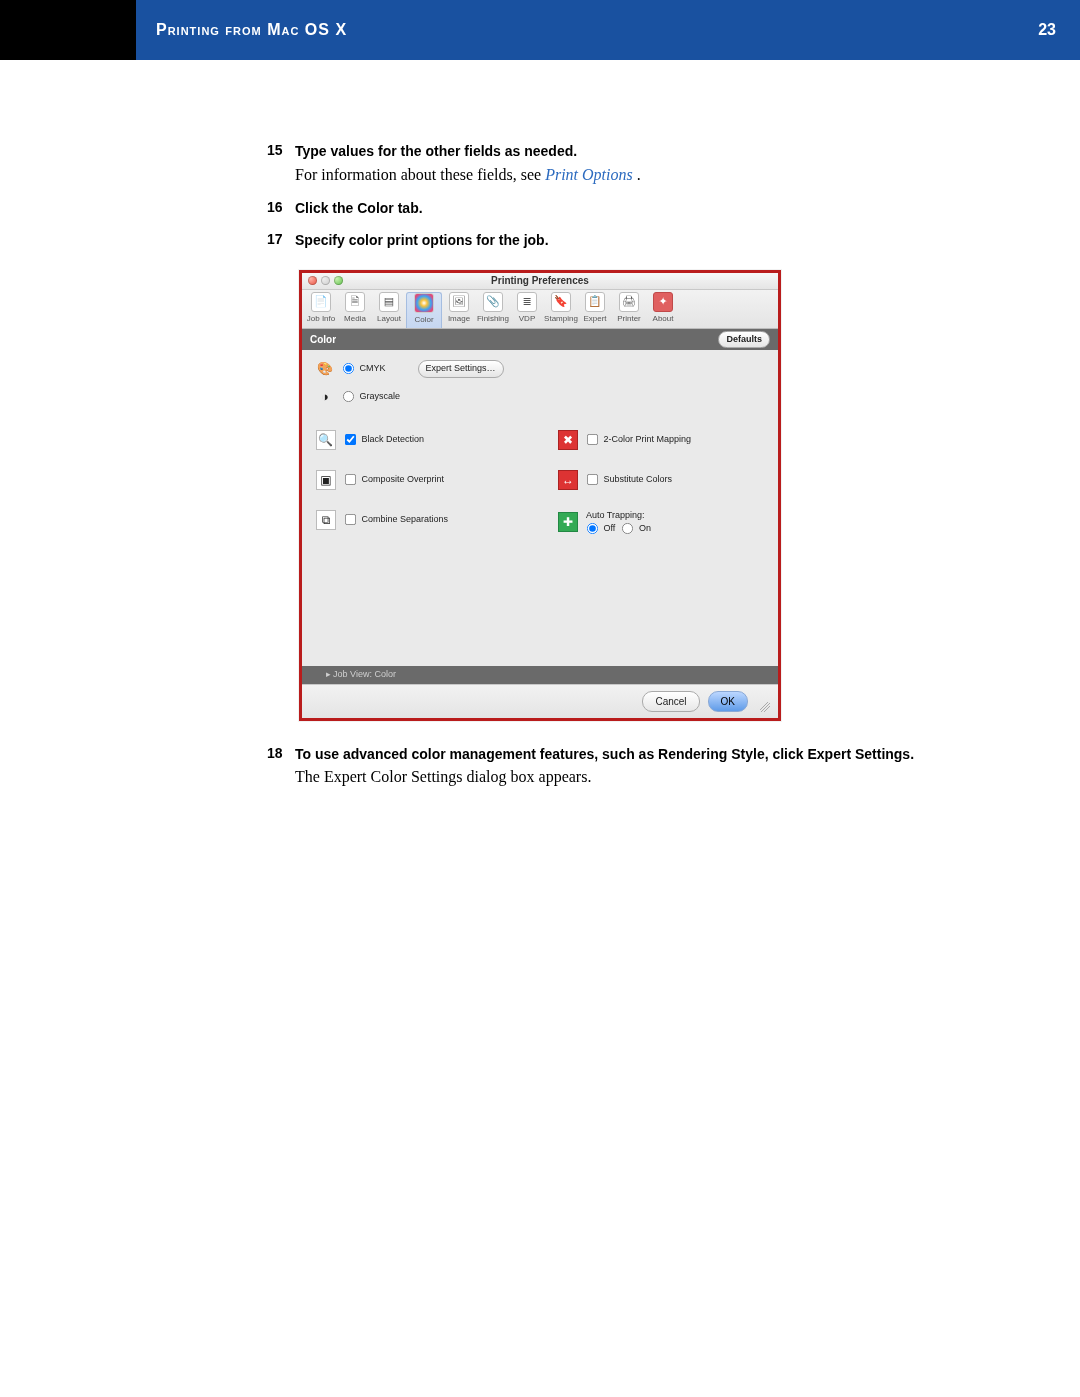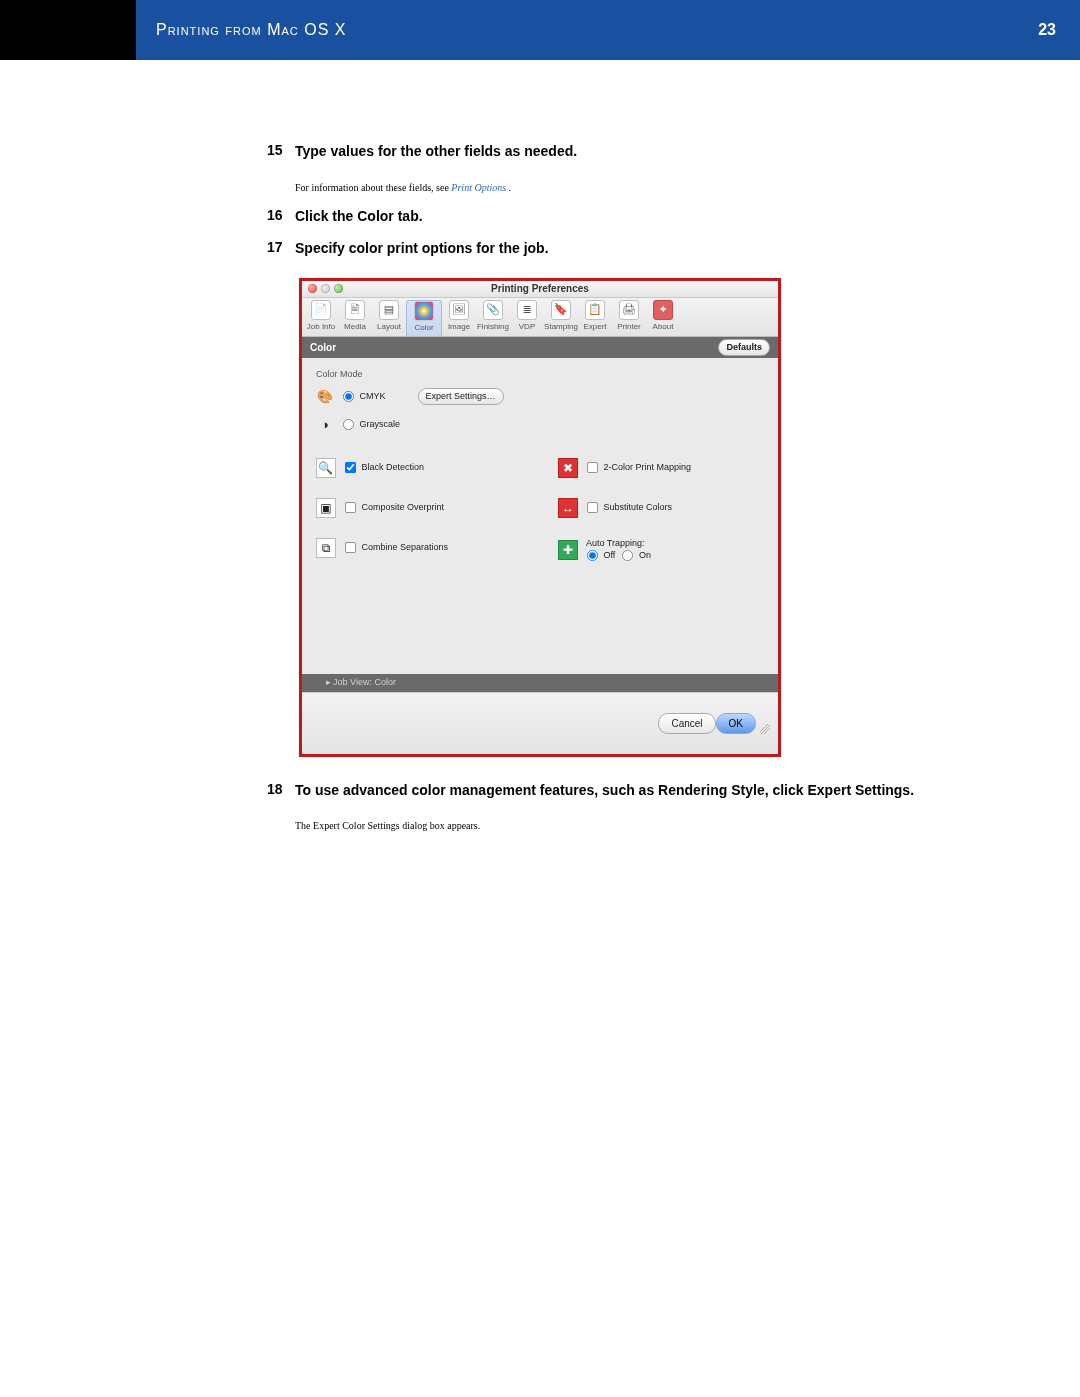--- a/index.html
+++ b/index.html
@@ -27,21 +27,21 @@
   .topbar .blue-area {
     flex: 1;
     background: #1951A0;
     display: flex;
     align-items: center;
     justify-content: space-between;
     padding: 0 24px 0 20px;
   }
   .topbar .title {
     color: #fff;
-    font-weight: 400;
+    font-weight: 700;
     font-size: 16px;
     letter-spacing: 1px;
     font-variant: small-caps;
   }
   .topbar .pageno {
     color: #fff;
     font-weight: 700;
     font-size: 16px;
   }
   
@@ -65,22 +65,22 @@
     font-size: 14px;
   }
   .step .bold {
     font-weight: 700;
     font-family: Arial, sans-serif;
     font-size: 14px;
     text-align: right;
   }
   .step .body {
     font-family: Georgia, "Times New Roman", serif;
-    font-size: 10px;
-    margin-top: 17px;
+    font-size: 16px;
+    margin-top: 0;
     margin-bottom: 10px;
   }
   .link {
     color: #2B6ABF;
     font-style: italic;
   }
   
   .dlg-wrap {
     margin-top: 18px;
     margin-bottom: 22px;
@@ -229,21 +229,22 @@
     padding: 2px 24px;
   }
   .dlg .statusbar::before {
     content: "▸ ";
     color: #cfcfcf;
   }
   .dlg .footer {
     background: linear-gradient(#f2f2f2, #e4e4e4);
     display: flex;
     justify-content: flex-end;
-    padding: 20px 8px;
+    gap: 8px;
+    padding: 6px 8px;
     border-top: 1px solid #c8c8c8;
   }
   .dlg .footer .aqua-btn {
     border-radius: 10px;
     padding: 2px 12px;
     font-size: 10px;
     border: 1px solid #8aa9d6;
     cursor: default;
   }
   .dlg .footer .aqua-btn.cancel {
@@ -325,21 +326,20 @@
           <div class="titem"><div class="ic">🖨</div><span>Printer</span></div>
           <div class="titem about"><div class="ic">✦</div><span>About</span></div>
         </div>
 
         <div class="section-hdr">
           <span>Color</span>
           <span class="aqua-btn-sm">Defaults</span>
         </div>
 
         <div class="panel">
-          <div class="group-label">Color Mode</div>
 
           <div class="row">
             <span class="ico">🎨</span>
             <label><input type="radio" name="cm" checked="" style=""> <span>CMYK</span></label>
             <span style="flex:0 0 16px;"></span>
             <span class="aqua-btn-sm">Expert Settings…</span>
           </div>
           <div class="row">
             <span class="ico">◑</span>
             <label><input type="radio" name="cm" style=""> <span>Grayscale</span></label>

